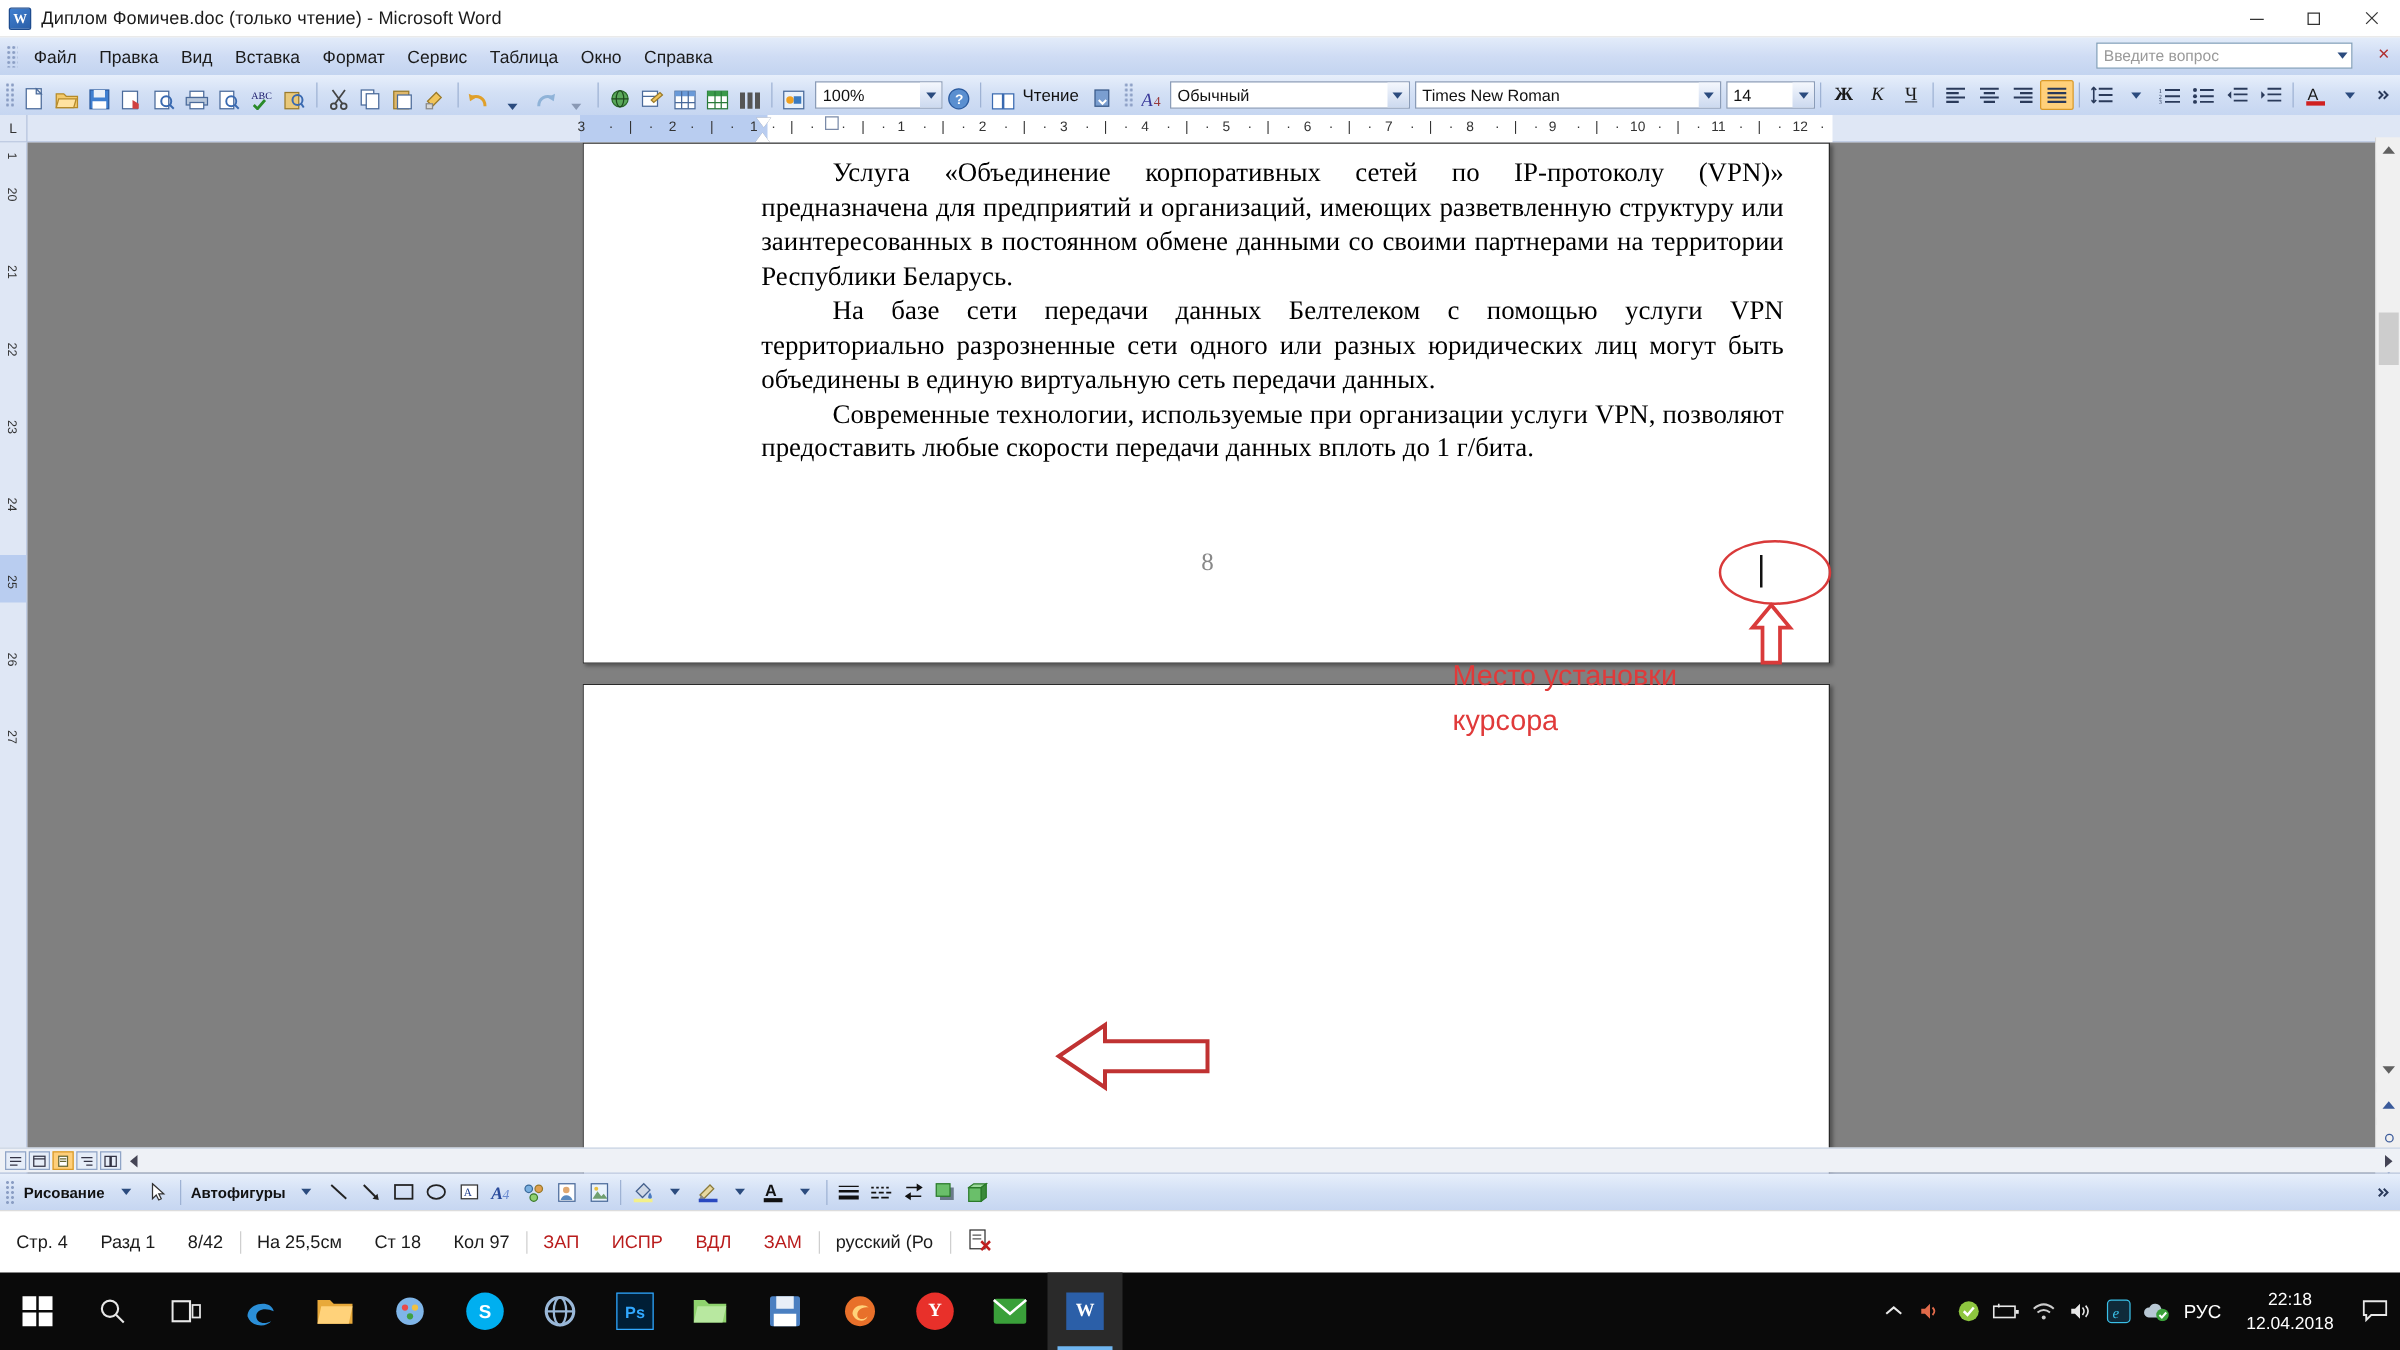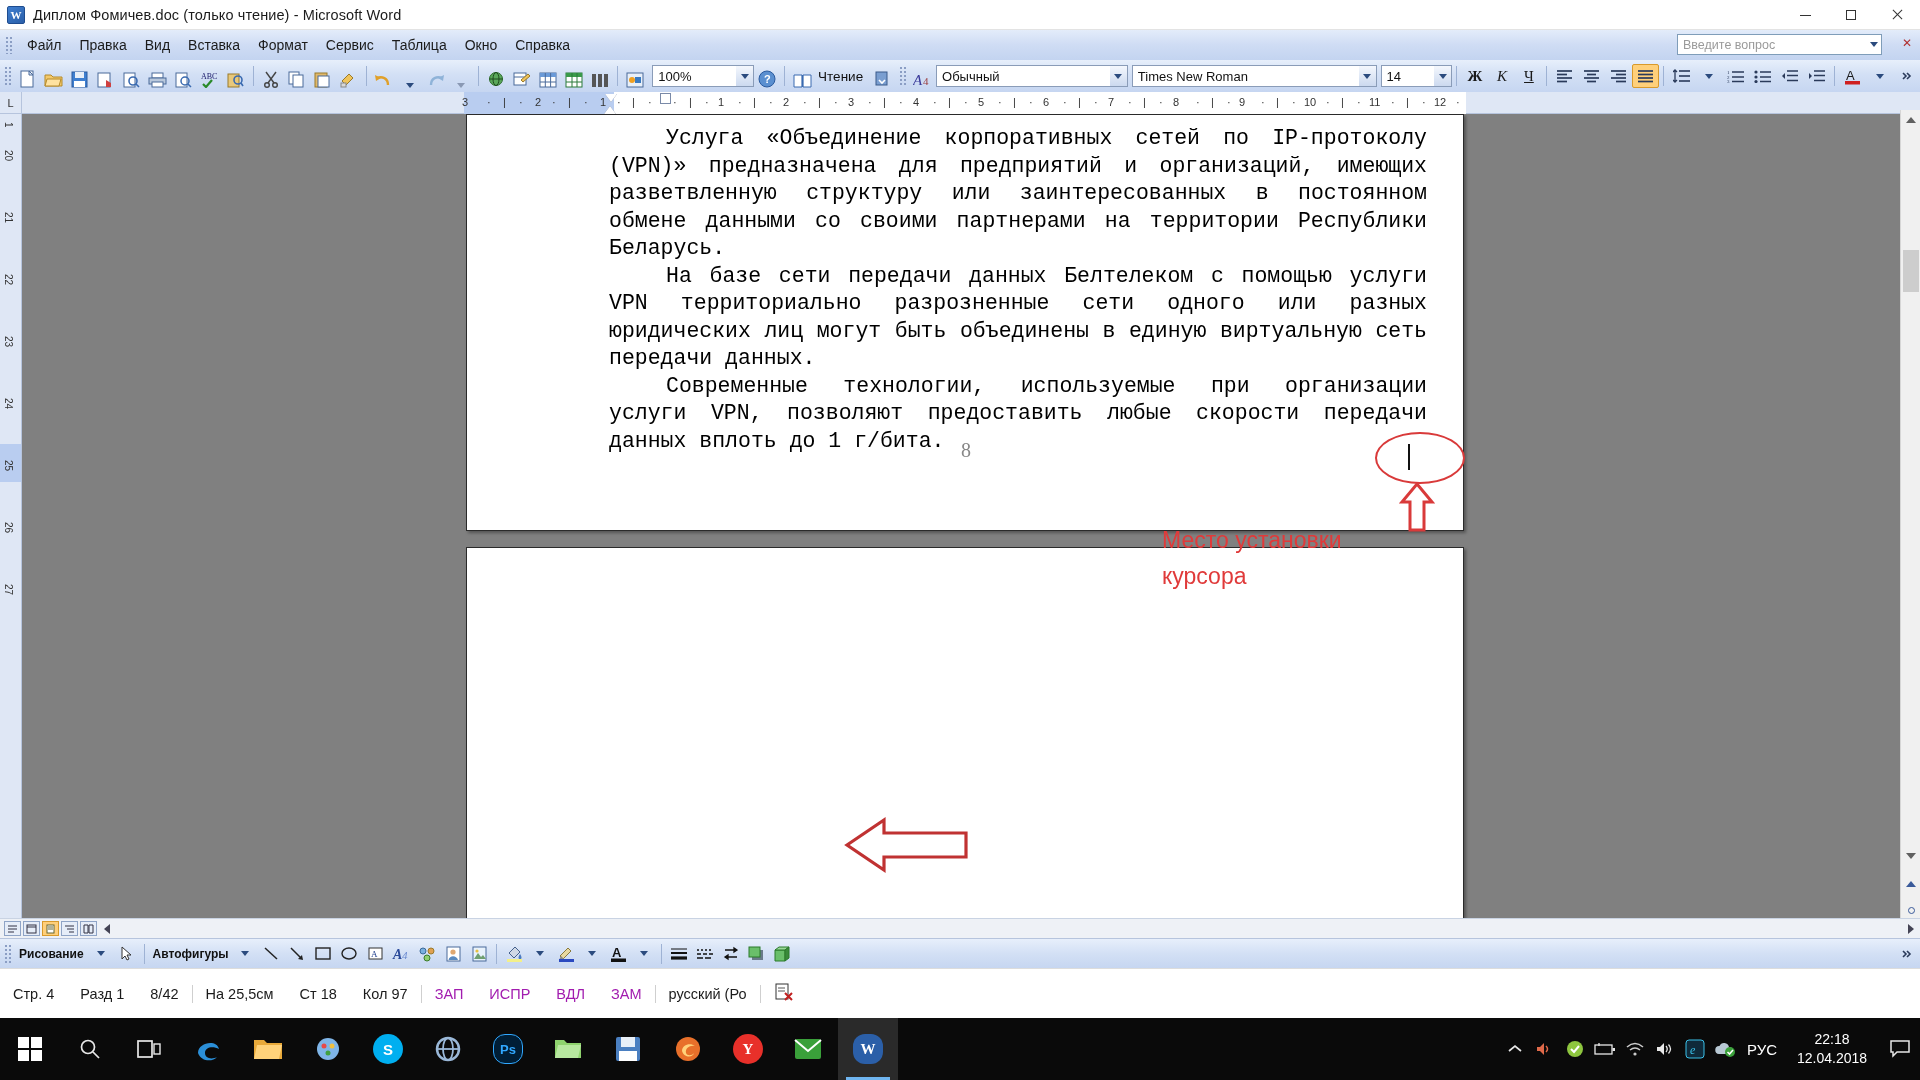--- a/index.html
+++ b/index.html
@@ -105,21 +105,21 @@
   }
   .page1{left:444px;top:0px;width:998px;height:417px;}
   .page2{left:444px;top:433px;width:998px;height:520px;}
 
   .doc-text{
     position:absolute;left:142px;top:10px;width:818px;
     font-family:"Liberation Serif", serif;
     font-size:21.5px; line-height:27.5px; color:#000;
     text-align:justify;
   }
-  .doc-text p{ text-indent:57px; margin:0;font-family:Liberation Mono, monospace; }
+  .doc-text p{ text-indent:57px; margin:0; }
   .doc-text p.just{ text-align:justify; text-align-last:left;}
   .pagenum{position:absolute;left:0;top:324px;width:998px;text-align:center;
     font-family:"Liberation Serif",serif;font-size:20px;color:#888;}
 
   
   .caret{position:absolute;left:1386px;top:330px;width:2px;height:26px;background:#111;}
   .circle-ann{
     position:absolute;left:1353px;top:318px;width:90px;height:52px;
     border:2.5px solid #d93a3a;border-radius:50%;
   }
@@ -164,38 +164,38 @@
     font-size:14px;color:#1b1b1b;padding:0 3px;}
   .dlabel{font-size:12px;color:#111;padding:0 4px;font-weight:bold;}
 
   
   .statusbar{
     position:absolute;left:0;bottom:62px;width:1920px;height:50px;background:#ffffff;
     display:flex;align-items:center;font-size:14.5px;color:#1b1b1b;
     border-top:1px solid #dcdcdc;
   }
   .st{padding:0 13px;white-space:nowrap;}
-  .st.dim{color:#a21caf;}
+  .st.dim{color:#b91c1c;}
   .st-sep{width:1px;height:18px;background:#cfcfcf;}
 
   
   .taskbar{
     position:absolute;left:0;bottom:0;width:1920px;height:62px;background:#0a0a0a;
     display:flex;align-items:center;
   }
   .start{width:60px;height:62px;display:flex;align-items:center;justify-content:center;}
   .win-logo{width:24px;height:24px;display:grid;grid-template-columns:1fr 1fr;
     grid-template-rows:1fr 1fr;gap:2.5px;}
   .win-logo i{background:#ffffff;display:block;}
   .tb-search{width:60px;height:62px;display:flex;align-items:center;justify-content:center;}
   .tb-taskview{width:58px;height:62px;display:flex;align-items:center;justify-content:center;}
   .tb-app{width:60px;height:62px;display:flex;align-items:center;justify-content:center;position:relative;}
   .tb-app.active{background:#2a2a2a;}
   .tb-app.active:after{content:"";position:absolute;bottom:0;left:8px;right:8px;height:3px;background:#6fb5f0;}
-  .appicon{width:30px;height:30px;border-radius:12px;display:flex;align-items:center;
+  .appicon{width:30px;height:30px;border-radius:0;display:flex;align-items:center;
     justify-content:center;color:#fff;font-weight:bold;font-size:15px;
     font-family:"Liberation Sans",sans-serif;}
   .tray{position:absolute;right:0;bottom:0;height:62px;display:flex;align-items:center;color:#fff;}
   .tray-ico{width:30px;height:62px;display:flex;align-items:center;justify-content:center;font-size:15px;}
   .clock{display:flex;flex-direction:column;align-items:center;justify-content:center;
     font-size:14px;line-height:19px;padding:0 12px;min-width:96px;}
   .notif{width:40px;height:62px;display:flex;align-items:center;justify-content:center;}
 
   .sm{font-size:11px;}
 </style>

